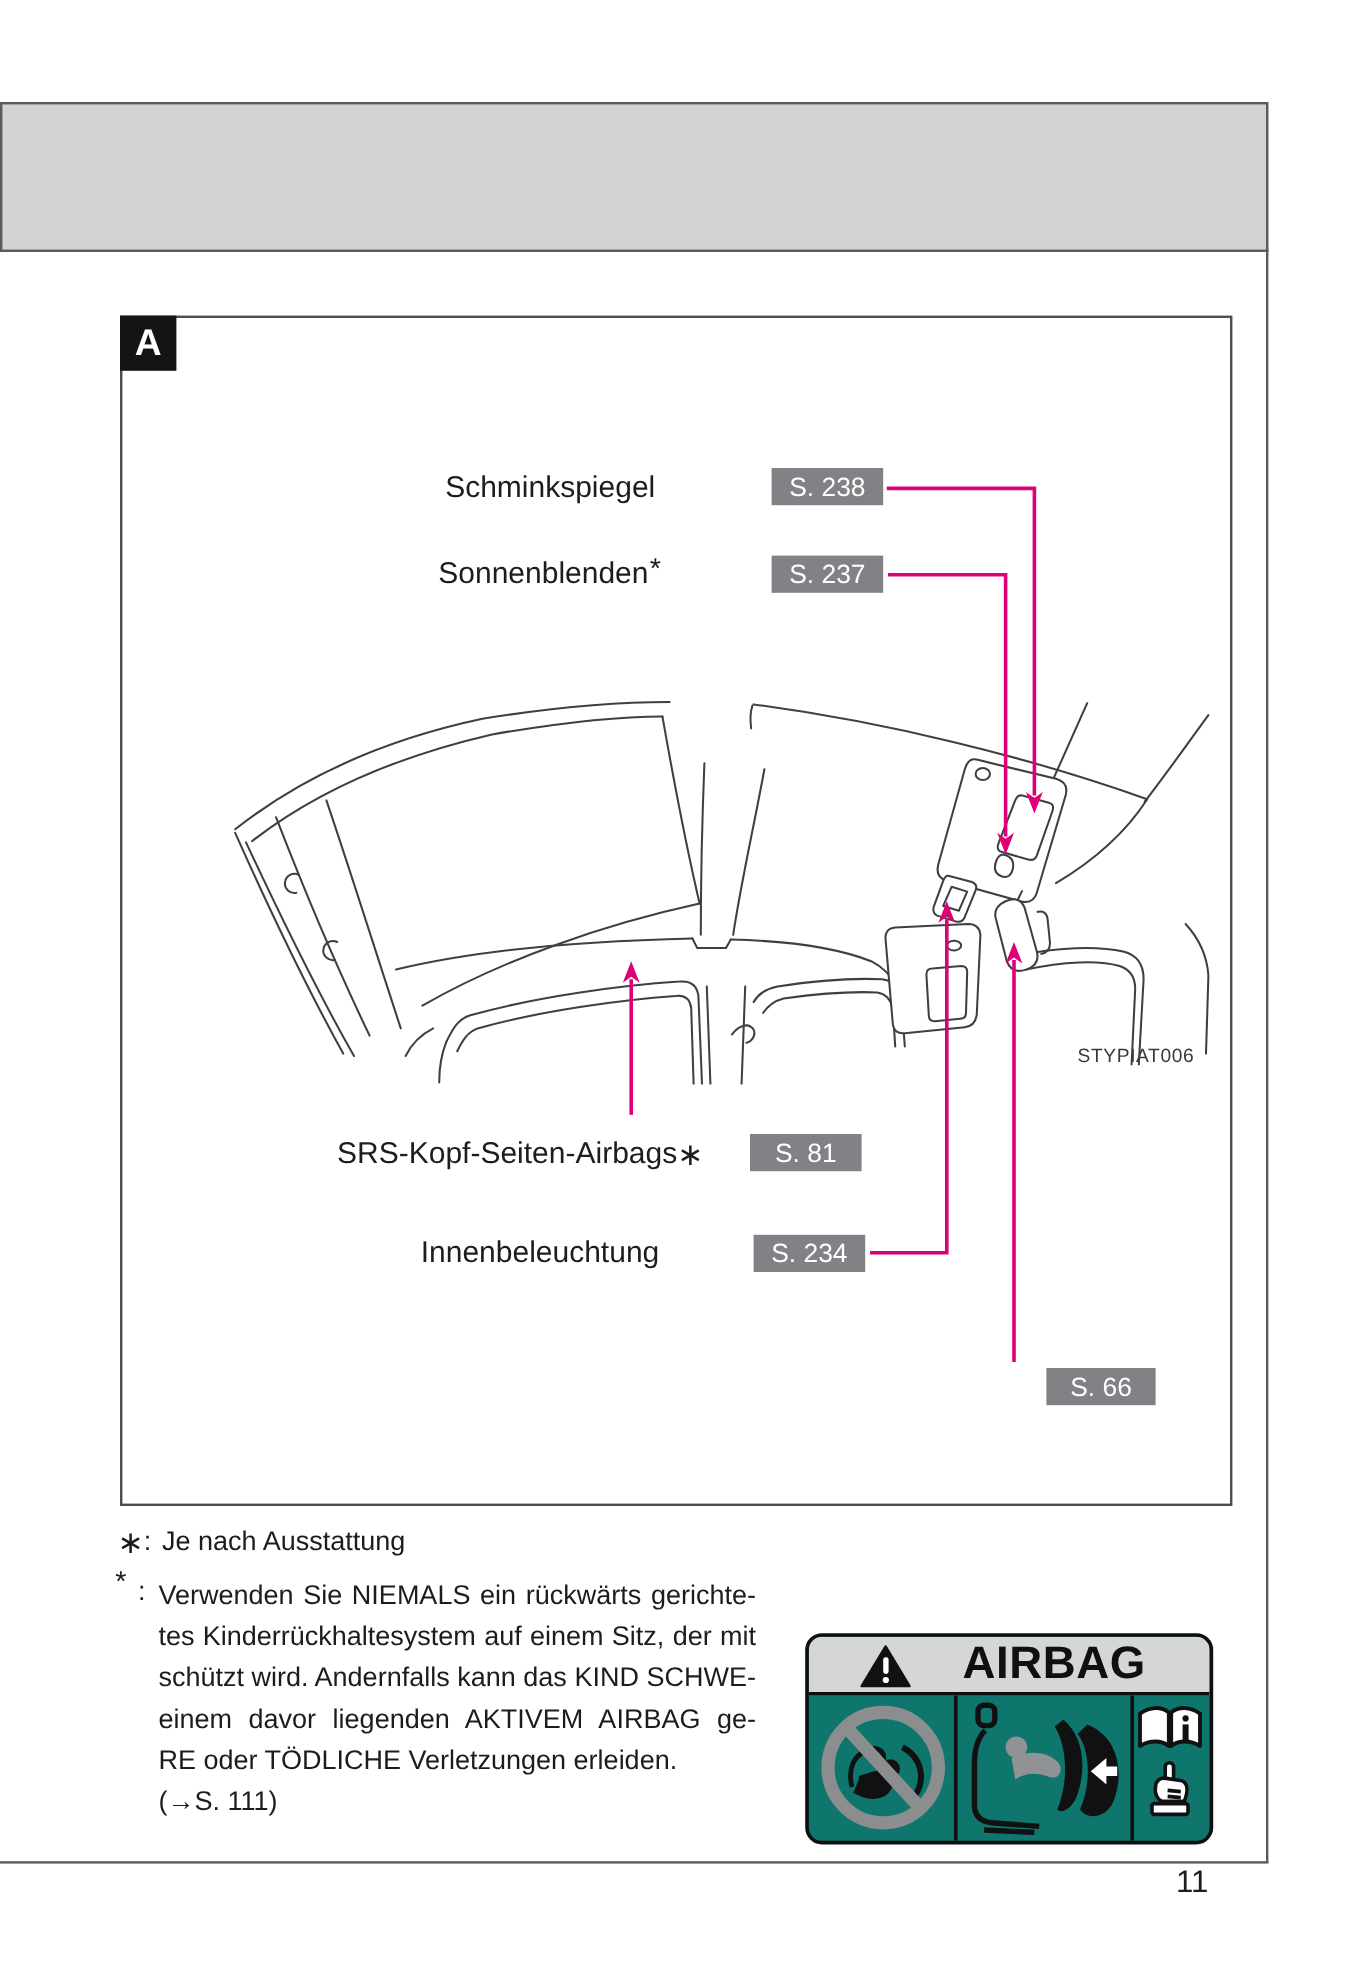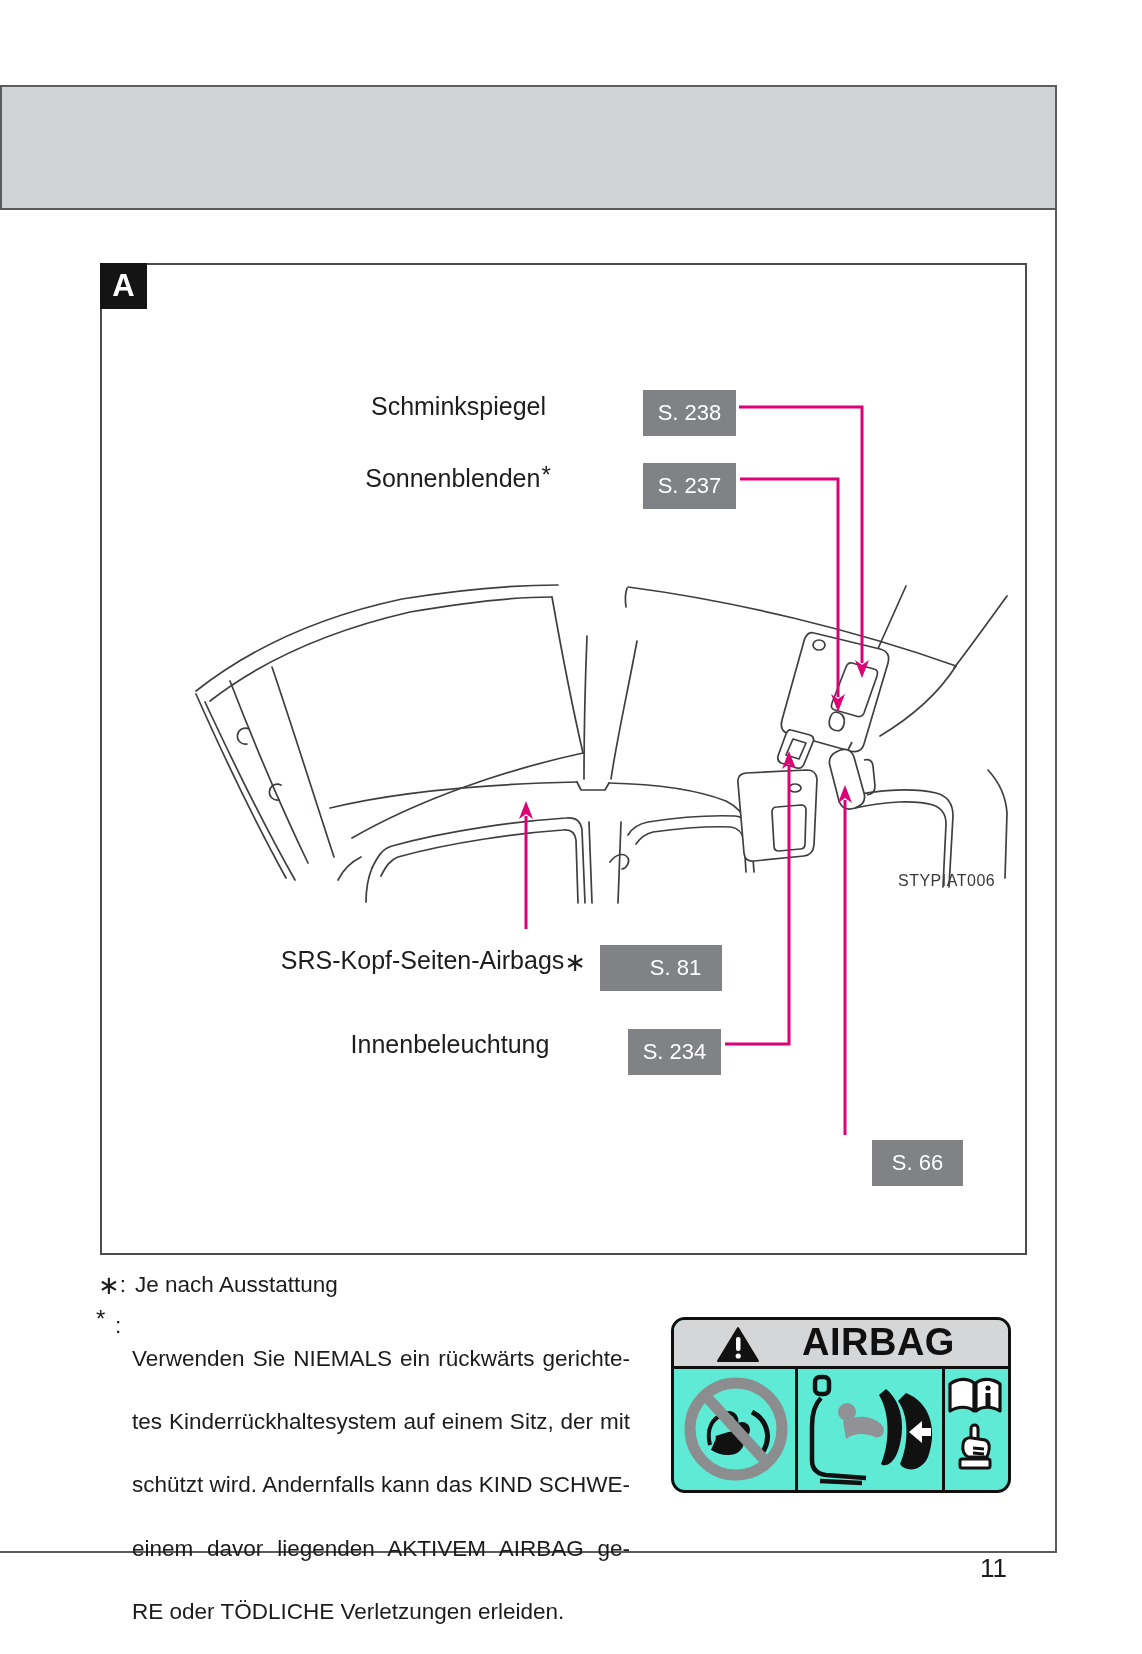--- a/index.html
+++ b/index.html
@@ -22,36 +22,36 @@
                 justify-content:center;}
   .figure-code{position:absolute;left:898px;top:872px;font-size:16px;letter-spacing:.5px;color:#39393b;}
 
   svg.overlay{position:absolute;left:0;top:0;width:1142px;height:1654px;pointer-events:none;}
 
   
   .callout-text{position:absolute;font-size:25px;color:#1d1d1f;text-align:center;
                 white-space:nowrap;line-height:31px;}
   .ref-star{font-size:24px;position:relative;top:-4px;margin-left:1px;}
   .mid-star{font-size:26px;position:relative;top:2px;}
-  .ref-box{position:absolute;width:93px;height:46px;background:#808285;color:#ffffff;
+  .ref-box{position:absolute;width:93px;height:31px;background:#808285;color:#ffffff;
            font-size:22px;display:flex;align-items:center;justify-content:center;}
 
   
   .footnote-1{position:absolute;left:98px;top:1268px;font-size:22.5px;white-space:nowrap;}
   .footnote-1 .fn-text{margin-left:9px;}
   .footnote-2{position:absolute;left:132px;top:1313px;width:498px;font-size:22.5px;}
   .fn2-marker{position:absolute;left:-36px;top:-8px;font-size:24px;}
   .fn2-sep{position:absolute;left:-17px;top:0;}
-  .fn-line{line-height:34.2px;text-align:justify;text-align-last:justify;margin-top:29px;}
+  .fn-line{line-height:34.2px;text-align:justify;text-align-last:justify;}
   .fn-line.no-just{text-align:left;text-align-last:left;}
 
   
-  .airbag-label{position:absolute;left:671px;top:1317px;width:340px;height:176px;
+  .airbag-label{position:absolute;left:671px;top:1361px;width:340px;height:176px;
                 border:3px solid #0f0f0f;border-radius:14px;box-sizing:border-box;
-                background:#5eead4;overflow:hidden;}
+                background:#0f766e;overflow:hidden;}
   .airbag-header{position:absolute;left:0;top:0;right:0;height:46px;background:#d5d6d8;
                  border-bottom:3px solid #0f0f0f;}
   .airbag-title{position:absolute;left:128px;top:1px;font-size:38px;font-weight:bold;
                 letter-spacing:.5px;color:#101010;}
   .warn-tri{position:absolute;left:42px;top:6px;}
   .airbag-body{position:absolute;left:0;top:49px;right:0;bottom:0;display:flex;}
   .ab-cell{height:100%;box-sizing:border-box;}
   .ab-c1{width:124px;border-right:3px solid #0f0f0f;}
   .ab-c2{width:147px;border-right:3px solid #0f0f0f;}
   .ab-c3{flex:1;}
@@ -145,21 +145,21 @@
     </g>
   </svg>
 
   <div class="callout-text" style="left:280px;top:391px;width:357px;"><span>Schminkspiegel</span></div>
   <div class="ref-box" style="left:643px;top:390px;">S. 238</div>
 
   <div class="callout-text" style="left:280px;top:463px;width:356px;"><span>Sonnenblenden</span><span class="ref-star">*</span></div>
   <div class="ref-box" style="left:643px;top:463px;">S. 237</div>
 
   <div class="callout-text" style="left:255px;top:945px;width:357px;"><span>SRS-Kopf-Seiten-Airbags</span><span class="mid-star">∗</span></div>
-  <div class="ref-box" style="left:600px;top:945px;padding-left:29px;">S. 81</div>
+  <div class="ref-box" style="left:625px;top:945px;">S. 81</div>
 
   <div class="callout-text" style="left:280px;top:1029px;width:340px;"><span>Innenbeleuchtung</span></div>
   <div class="ref-box" style="left:628px;top:1029px;">S. 234</div>
 
   <div class="ref-box" style="left:872px;top:1140px;width:91px;">S. 66</div>
 
   <div class="footnote-1">
     <span class="mid-star">∗</span><span>:</span><span class="fn-text">Je nach Ausstattung</span>
   </div>
 

